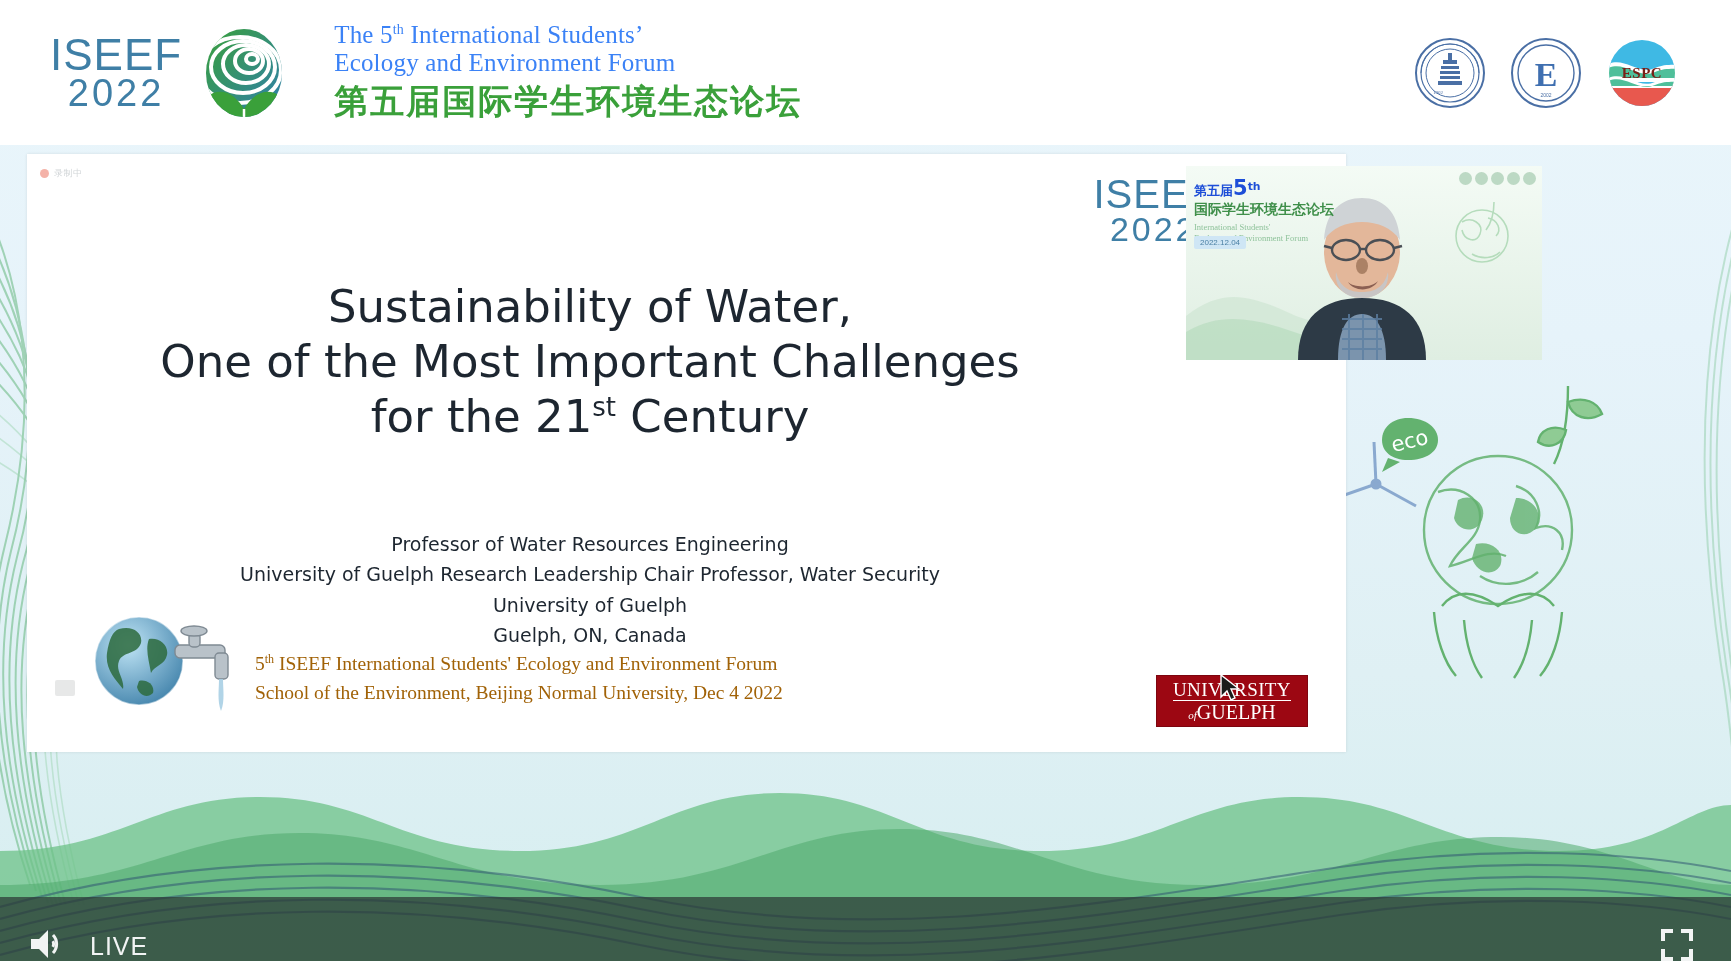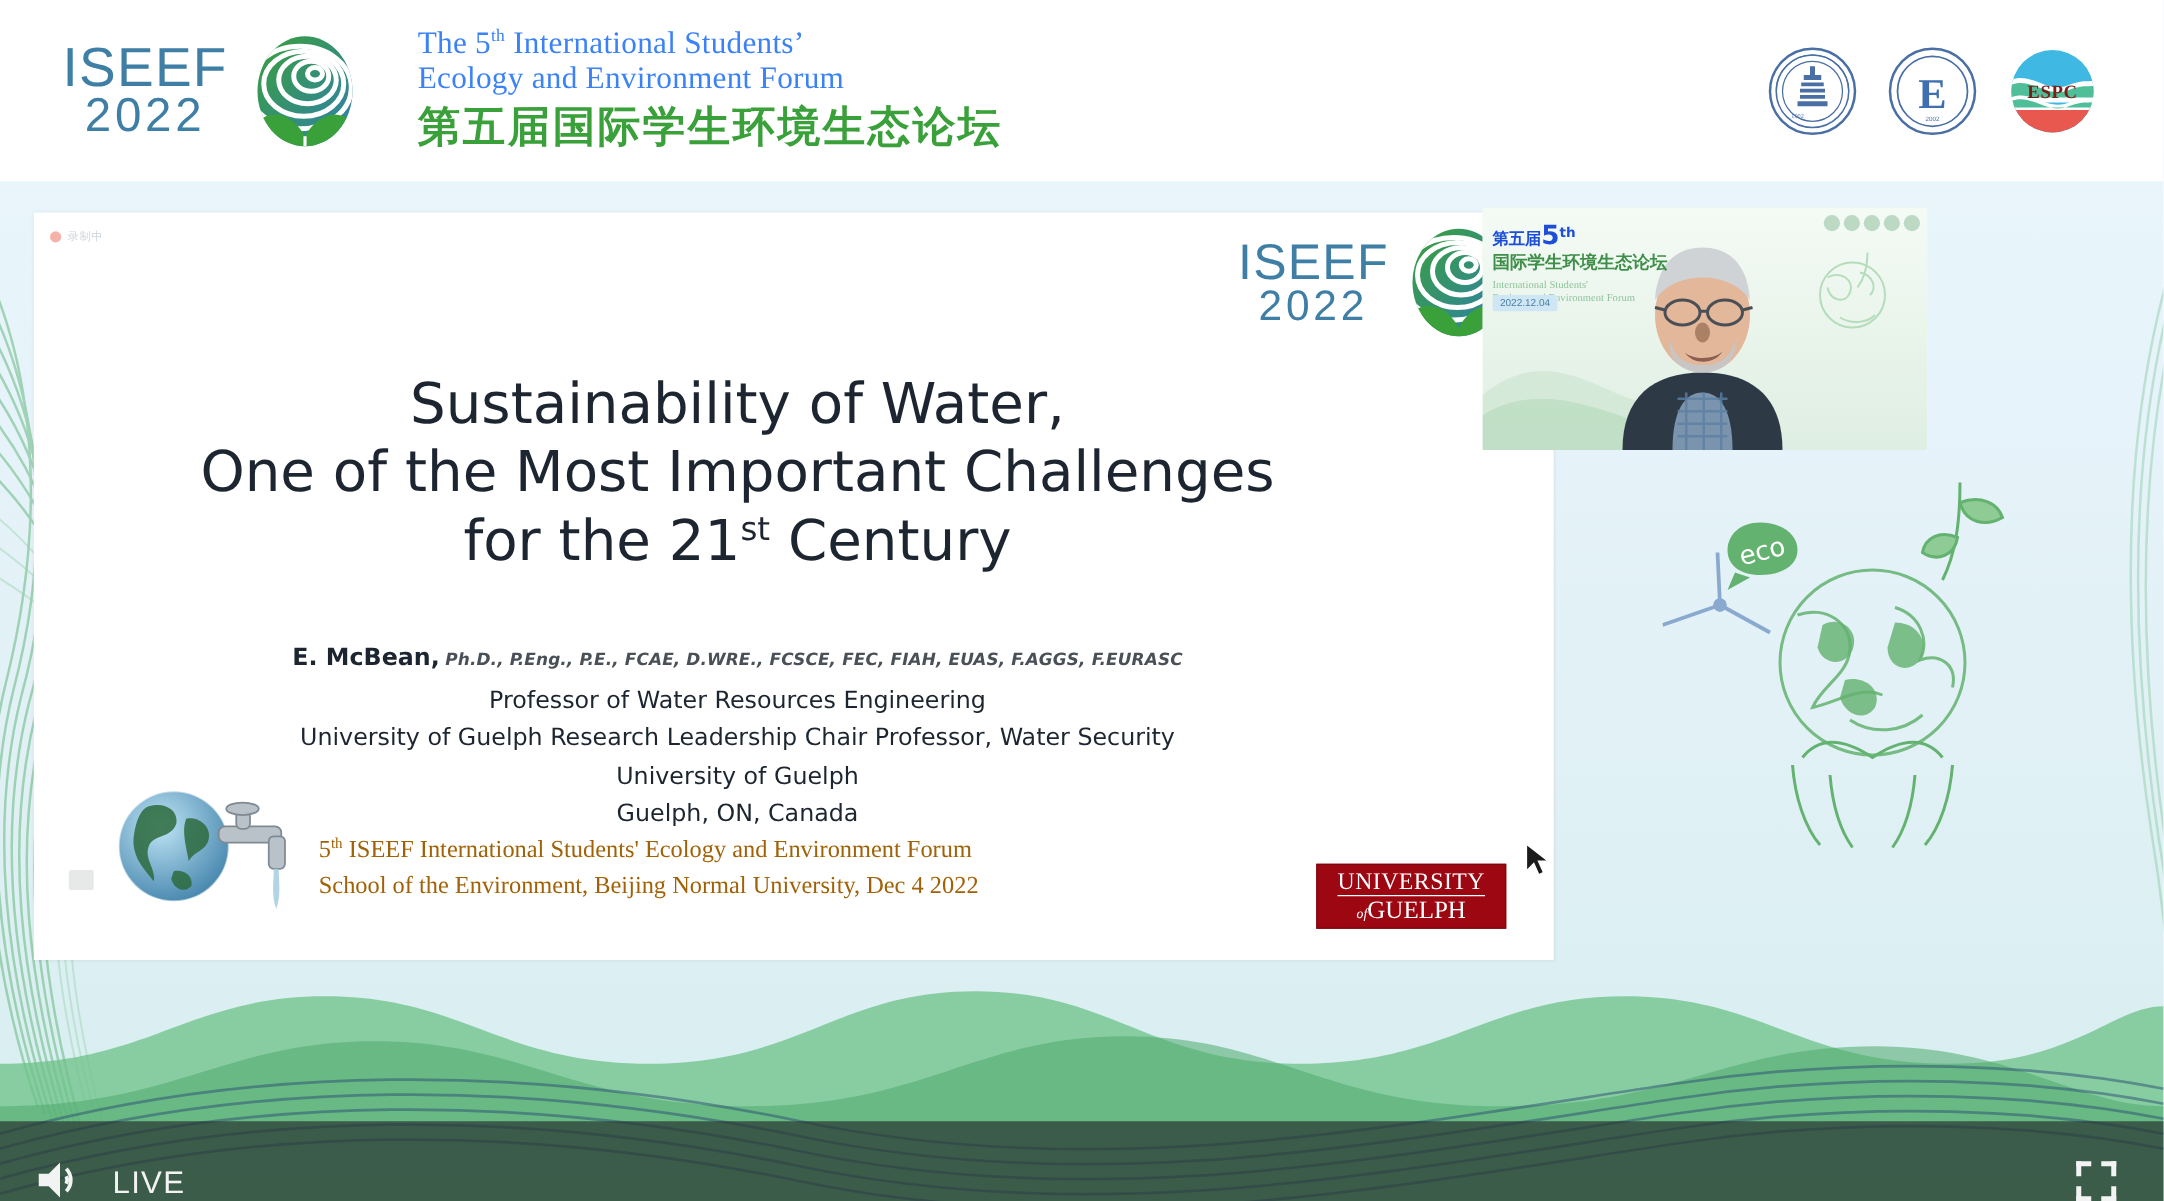--- a/index.html
+++ b/index.html
@@ -49,21 +49,21 @@
 
   
   .leftdeco{ position:absolute; left:0; top:145px; width:120px; height:760px; z-index:5;}
   .rightdeco{ position:absolute; right:0; top:145px; width:60px; height:760px; z-index:5;}
 
   
   #hills{ position:absolute; left:0; bottom:0; width:1731px; height:260px; z-index:6;}
 
   
   #slide{
-    position:absolute; left:27px; top:170px; width:1216px; height:598px;
+    position:absolute; left:27px; top:154px; width:1319px; height:598px;
     background:#ffffff; z-index:20;
     box-shadow:0 0 3px rgba(0,0,0,.10);
   }
   .rec-dot{
     position:absolute; left:13px; top:13px; display:flex; align-items:center; gap:5px;
     opacity:.45;
   }
   .rec-dot .dot{ width:9px;height:9px;border-radius:50%;background:#e8563f;}
   .rec-dot .txt{ font-size:9px; color:#9aa3a8; letter-spacing:.5px;}
 
@@ -373,24 +373,20 @@
     </div>
 
     <div class="slide-title">
       <div>Sustainability of Water,</div>
       <div>One of the Most Important Challenges</div>
       <div>
         <span>for the 21</span><sup>st</sup><span> Century</span>
       </div>
     </div>
 
-    <div class="byline">
-      <span class="nm">E. McBean,</span>
-      <span class="cr">Ph.D., P.Eng., P.E., FCAE, D.WRE., FCSCE, FEC, FIAH, EUAS, F.AGGS, F.EURASC</span>
-    </div>
 
     <div class="affil a1">Professor of Water Resources Engineering</div>
     <div class="affil a2">University of Guelph Research Leadership Chair Professor, Water Security</div>
     <div class="affil a4">Guelph, ON, Canada</div>
     <div class="affil a3">University of Guelph</div>
 
     <svg class="tap-globe" viewBox="0 0 155 105">
       <defs>
         <radialGradient id="earthg" cx="0.38" cy="0.32" r="0.78">
           <stop offset="0" stop-color="#bfe4f5"></stop>

